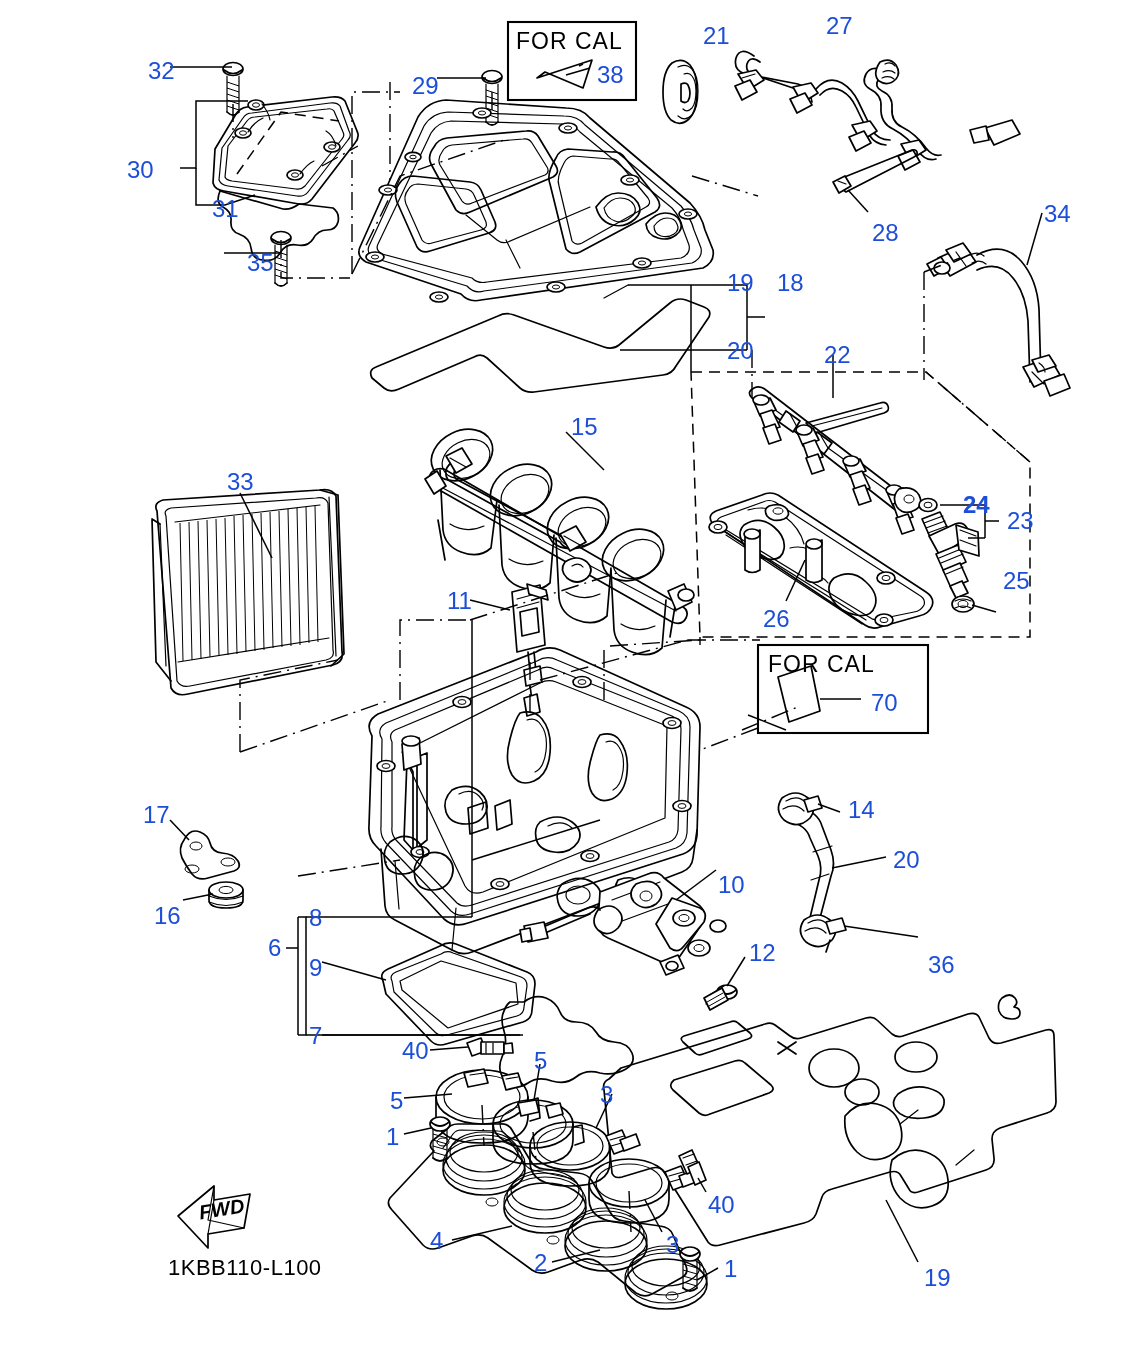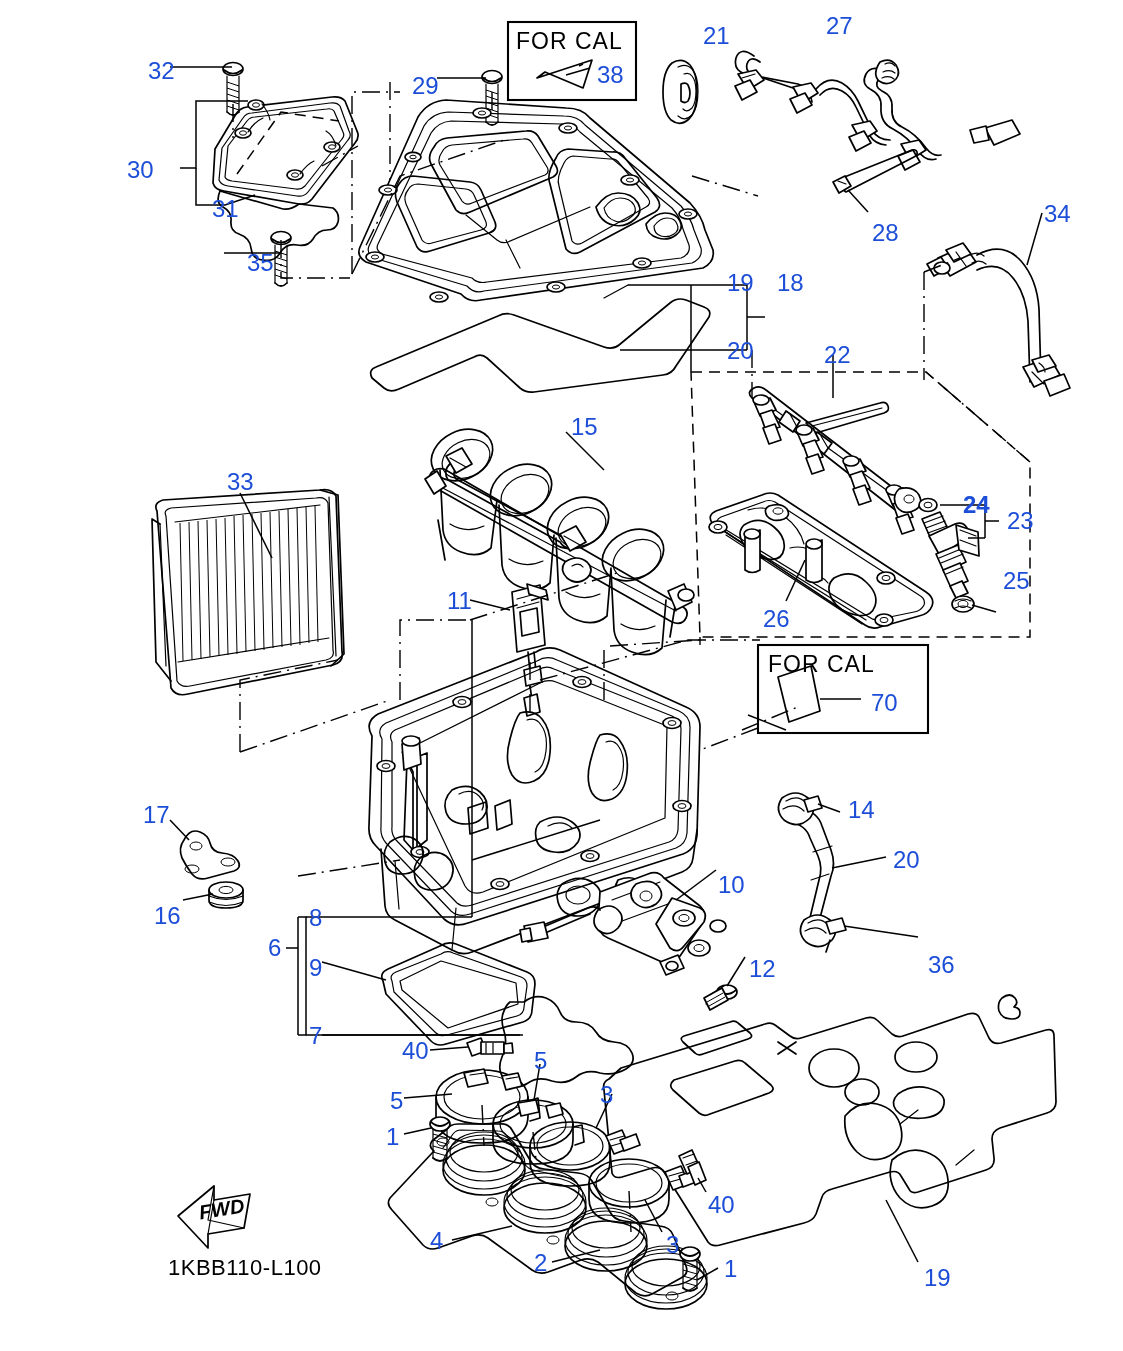--- a/index.html
+++ b/index.html
@@ -725,21 +725,21 @@
 <div class="callout" style="left:848px;top:797px;">14</div>
 <div class="callout" style="left:893px;top:847px;">20</div>
 <div class="callout" style="left:928px;top:952px;">36</div>
 <div class="callout" style="left:143px;top:802px;">17</div>
 <div class="callout" style="left:154px;top:903px;">16</div>
 <div class="callout" style="left:268px;top:935px;">6</div>
 <div class="callout" style="left:309px;top:905px;">8</div>
 <div class="callout" style="left:309px;top:955px;">9</div>
 <div class="callout" style="left:309px;top:1023px;">7</div>
 <div class="callout" style="left:718px;top:872px;">10</div>
-<div class="callout" style="left:749px;top:940px;margin-top:16px;">12</div>
+<div class="callout" style="left:749px;top:940px;">12</div>
 <div class="callout" style="left:402px;top:1038px;">40</div>
 <div class="callout" style="left:534px;top:1048px;">5</div>
 <div class="callout" style="left:390px;top:1088px;">5</div>
 <div class="callout" style="left:600px;top:1082px;">3</div>
 <div class="callout" style="left:386px;top:1124px;">1</div>
 <div class="callout" style="left:708px;top:1192px;">40</div>
 <div class="callout" style="left:430px;top:1228px;">4</div>
 <div class="callout" style="left:666px;top:1232px;">3</div>
 <div class="callout" style="left:534px;top:1250px;">2</div>
 <div class="callout" style="left:724px;top:1256px;">1</div>

